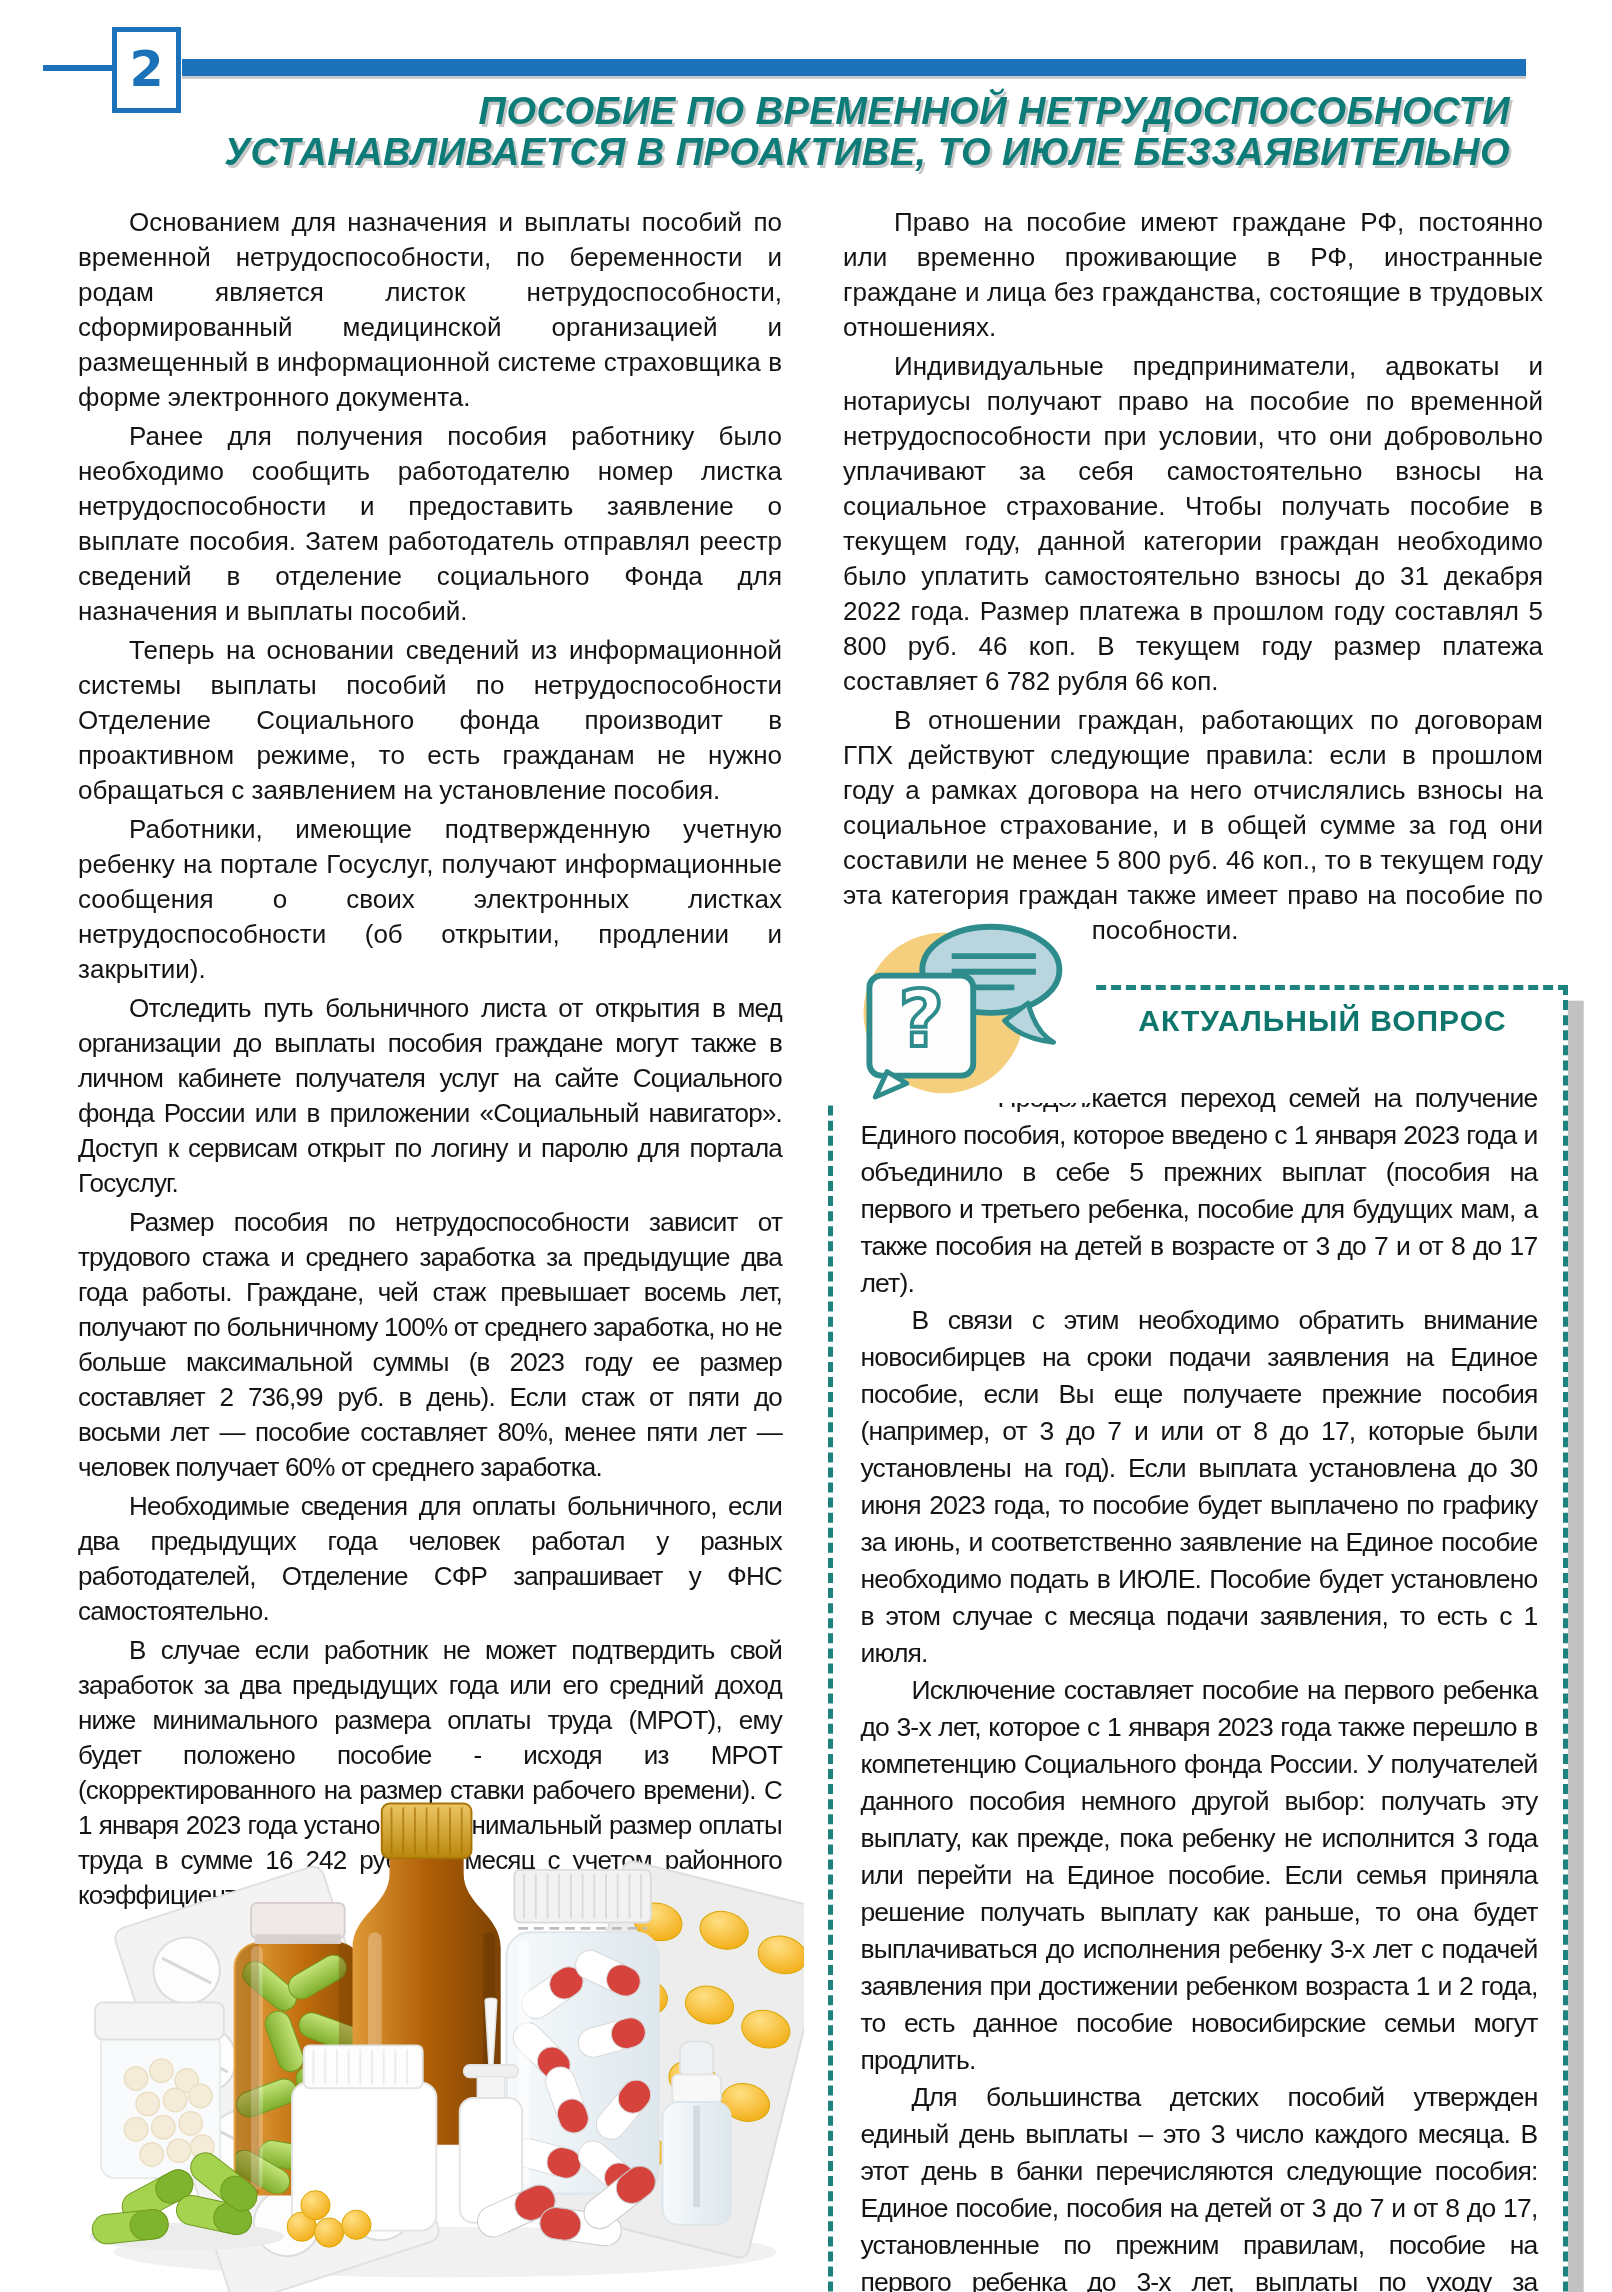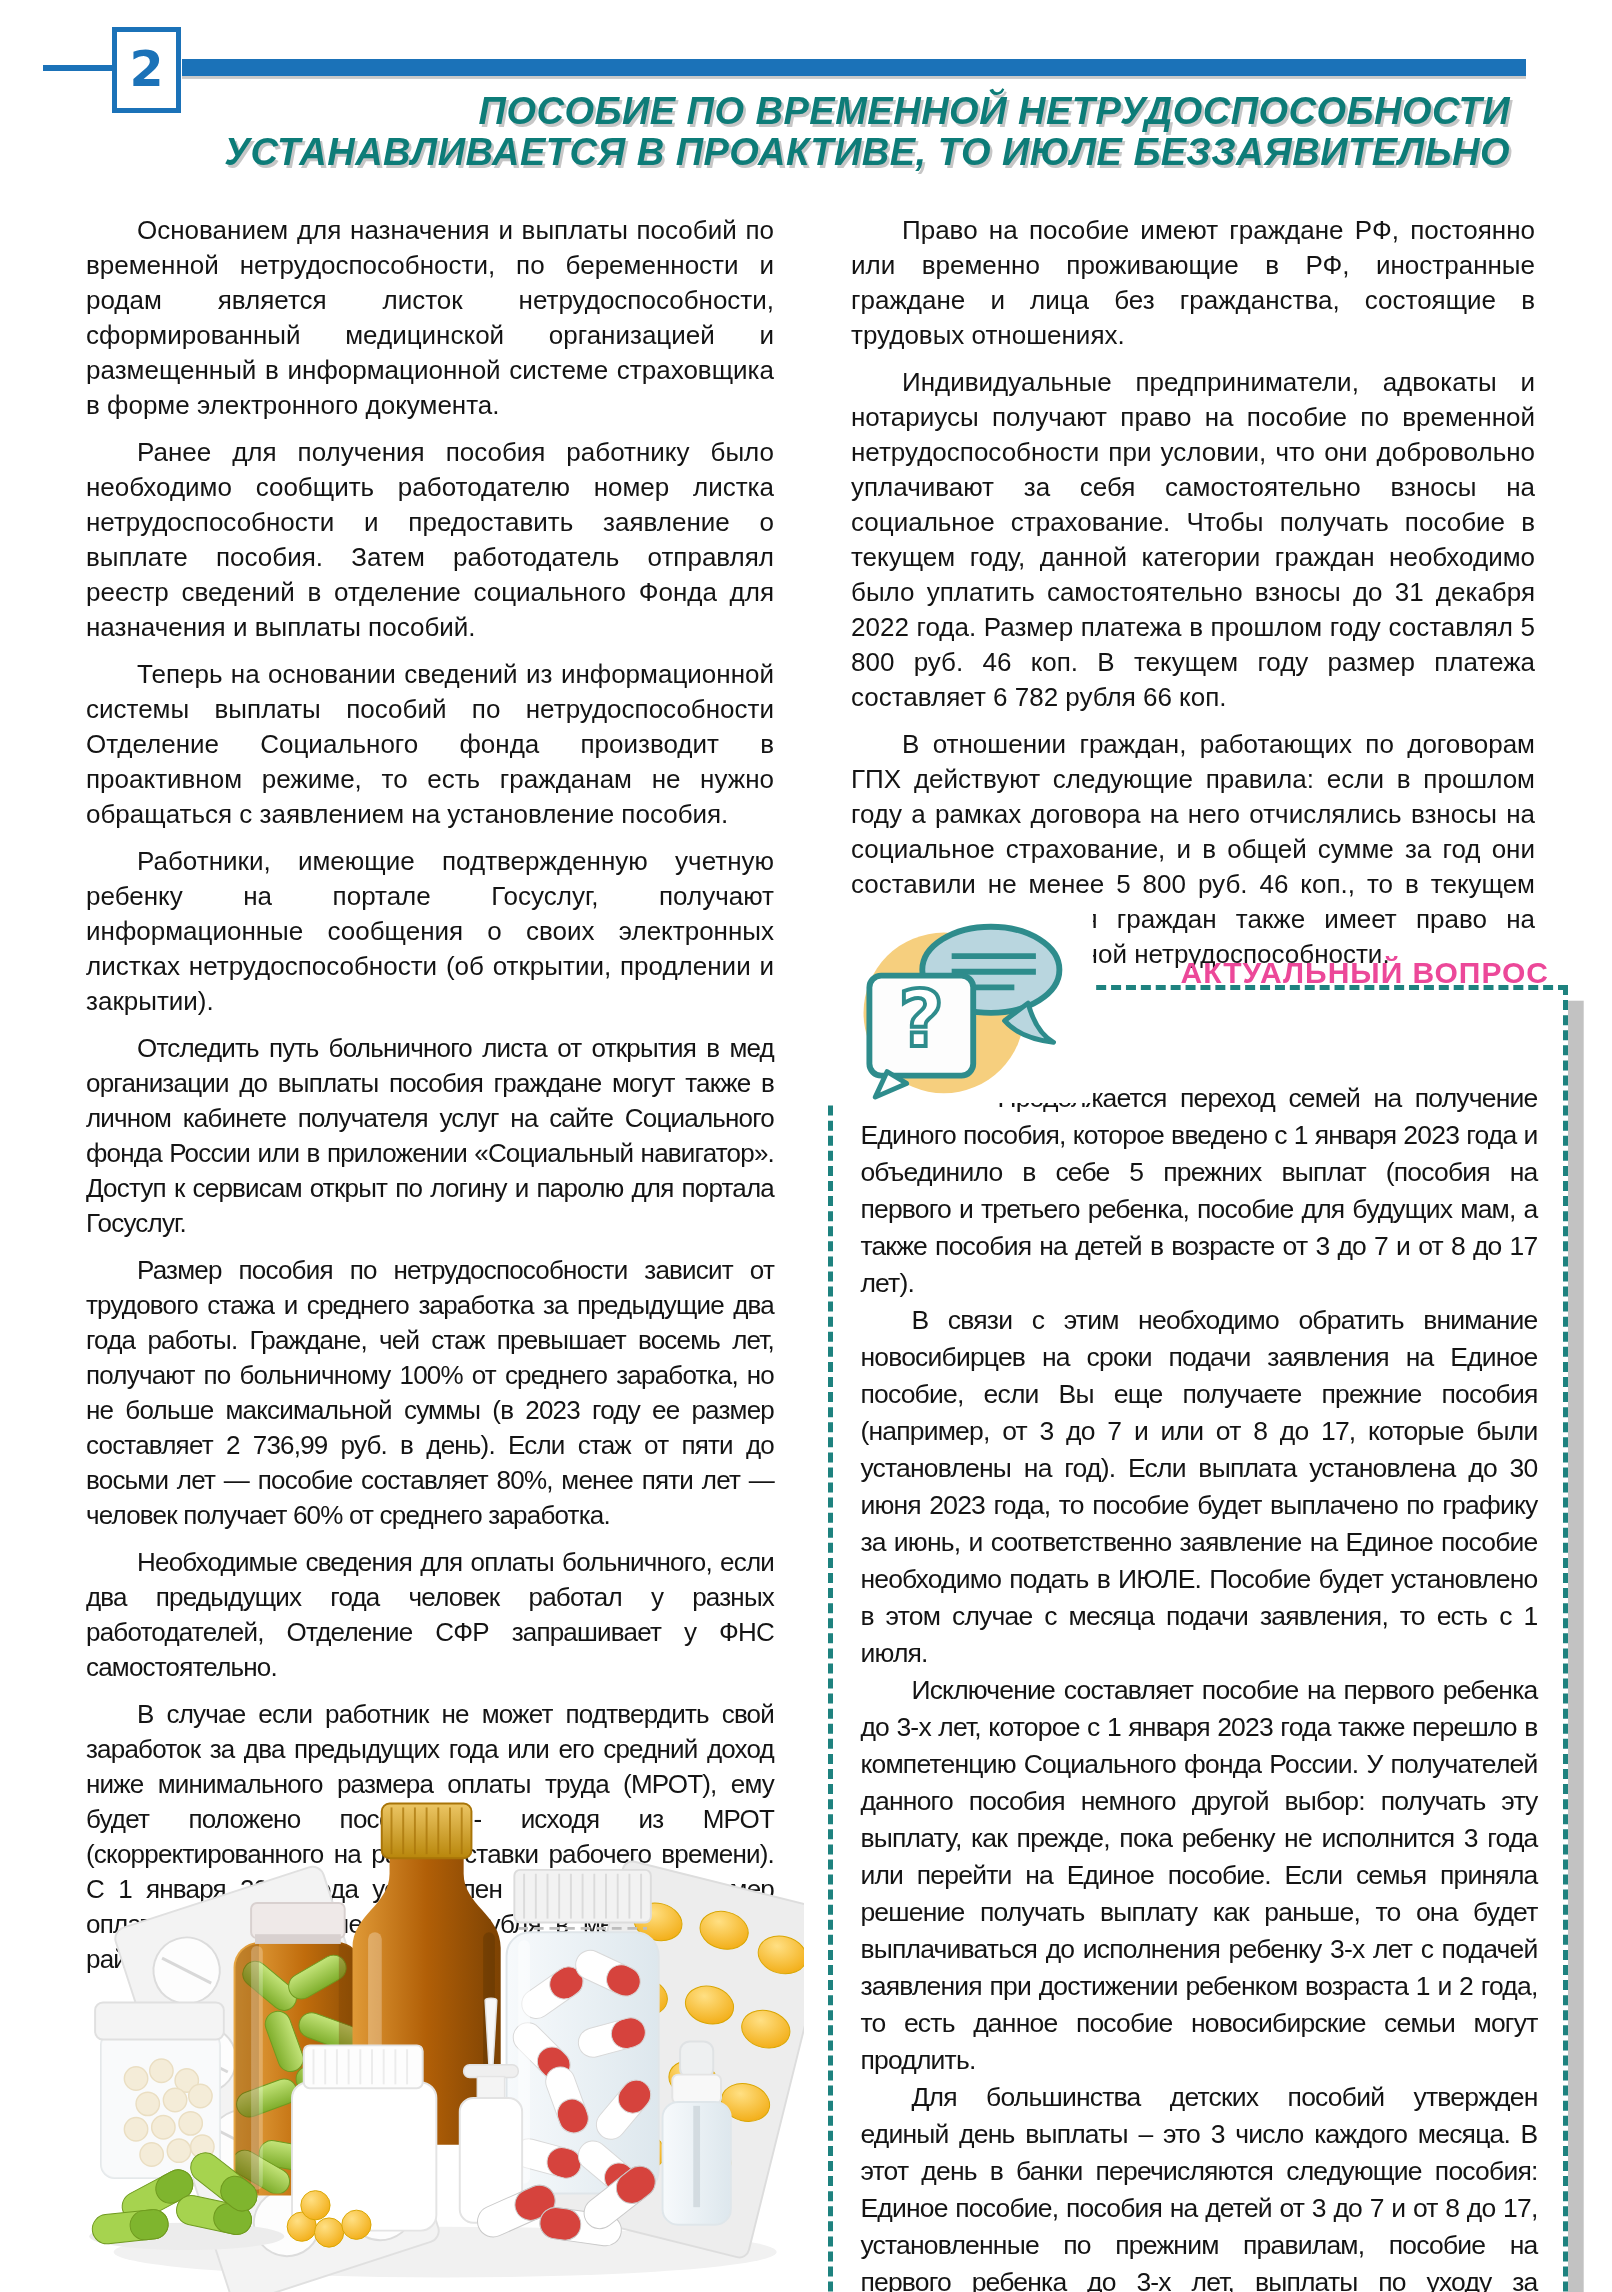--- a/index.html
+++ b/index.html
@@ -14,32 +14,32 @@
   .h-rule{position:absolute;left:182px;top:59px;width:1344px;height:16.7px;background:#1b72b8;
         box-shadow:0 2.9px 0 rgba(100,100,100,.35);}
   .title{position:absolute;left:118px;top:91px;width:1392px;text-align:right;
         font-style:italic;font-weight:bold;color:#0d7c78;font-size:38px;line-height:41px;
         letter-spacing:0.5px;text-shadow:2.5px 2.5px 0 #c6c6c6;}
 
   
   .col{position:absolute;top:201px;text-align:justify;hyphens:none;}
   .col-left{left:74px;width:712px;}
   .col-right{left:839px;width:708px;}
-  p.body{margin:12px;text-indent:51px;}
+  p.body{margin:4px;text-indent:51px;}
   .wide{font-size:26px;line-height:35px;}
   .narrow{font-size:26px;line-height:35px;letter-spacing:-0.8px;}
 
   
   .qbox{position:absolute;left:828px;top:985px;width:740px;min-height:1259px;box-sizing:border-box;
         border:5.9px dashed #1e827f;background:#ffffff;box-shadow:15.7px 15.7px 0 0 #c2c2c2;
         padding:90px 25.5px 23.5px 27.4px;text-align:justify;z-index:1;}
   .qbox p{margin:0;text-indent:51px;font-size:26.5px;line-height:37px;letter-spacing:-0.8px;}
   .qbox p.first{text-indent:137px;}
-  .qbox-heading{position:absolute;left:1096px;top:956px;width:453px;text-align:right;
-        font-weight:bold;font-size:30px;letter-spacing:1px;color:#ec4899;z-index:3;}
+  .qbox-heading{position:absolute;left:1096px;top:1004px;width:453px;text-align:center;
+        font-weight:bold;font-size:30px;letter-spacing:1px;color:#0f766e;z-index:3;}
   .qicon{position:absolute;left:826px;top:913px;width:267px;height:190px;background:#ffffff;z-index:2;}
   .qicon svg{display:block;width:100%;height:100%;}
 
   
   .illustration{position:absolute;left:57px;top:1786px;width:747px;height:507px;}
   .illustration svg{display:block;width:100%;height:100%;}
 </style>
 </head>
 <body>
 

